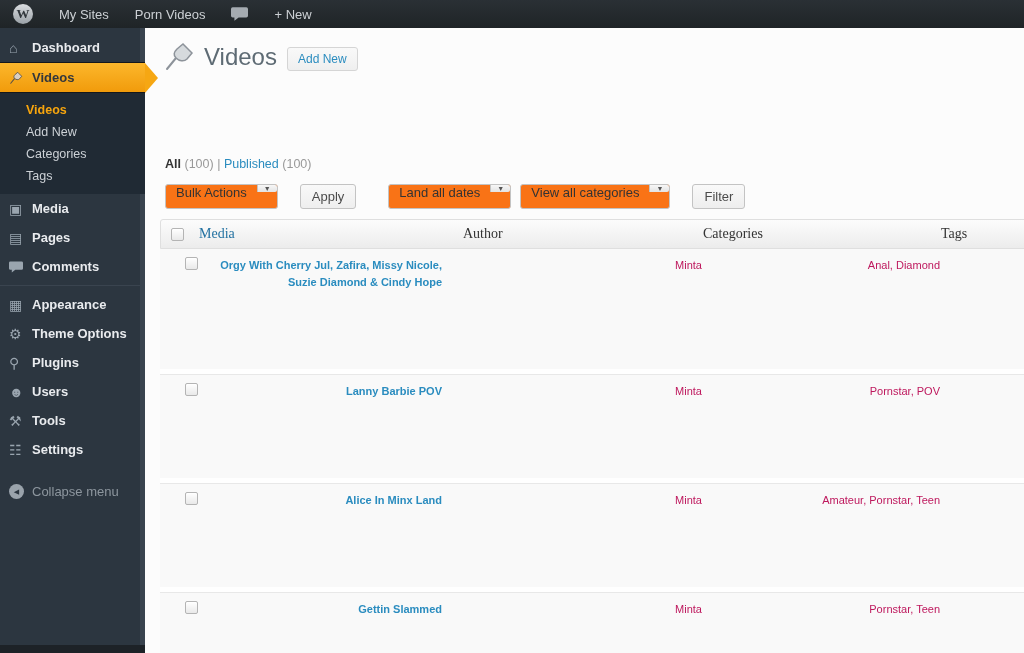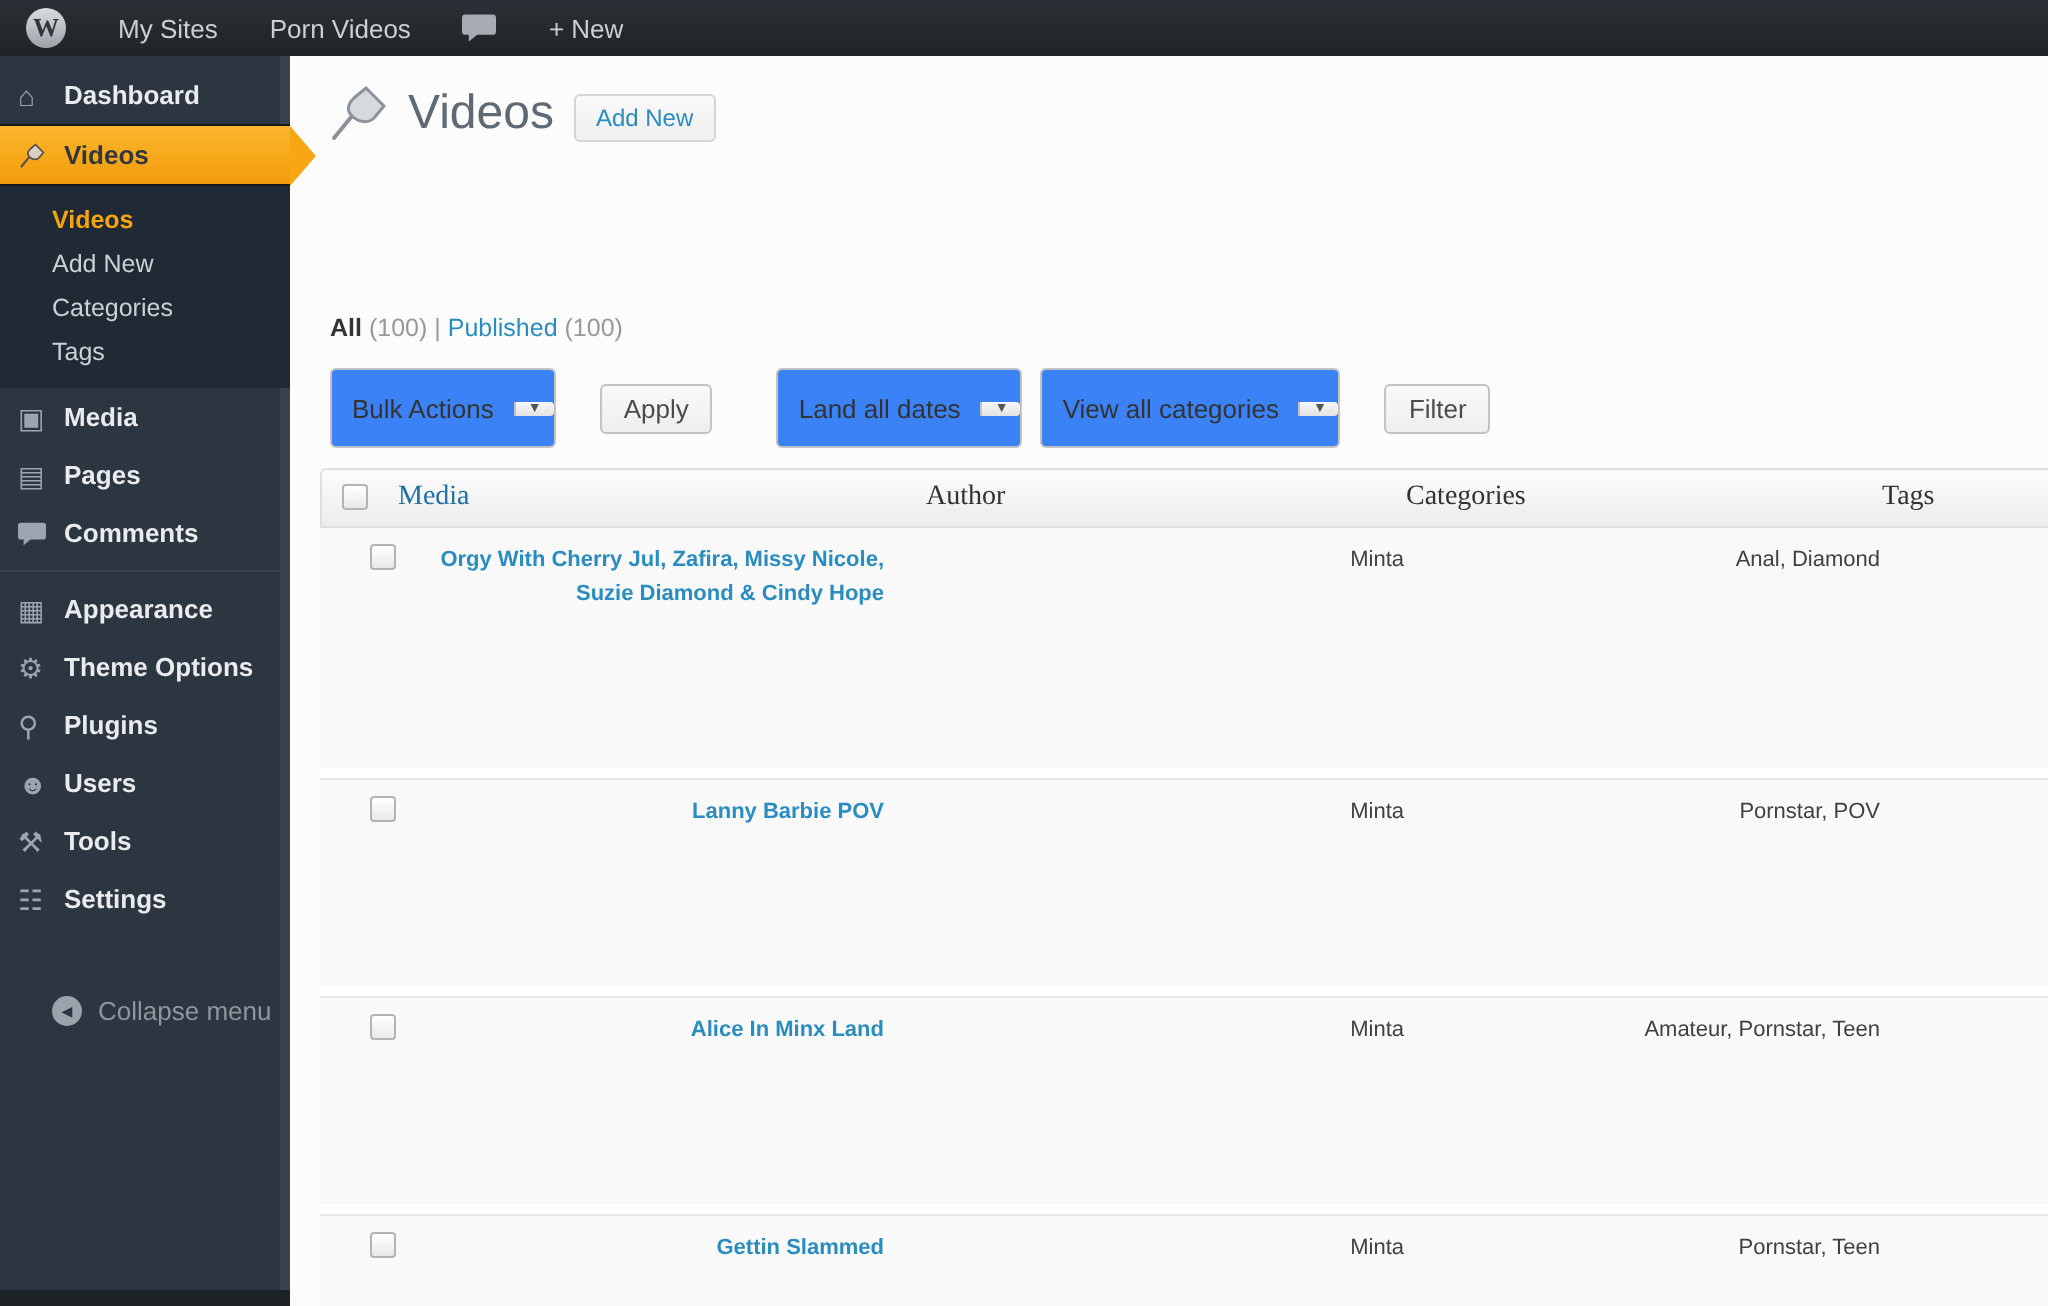--- a/index.html
+++ b/index.html
@@ -54,21 +54,21 @@
   .menu-item.active::after {
     content:""; position:absolute; right:-13px; top:50%; margin-top:-15px;
     border-left:13px solid #f6a713;
     border-top:15px solid transparent; border-bottom:15px solid transparent;
   }
   .submenu { background:#202a34; padding:6px 0 7px; position:relative; z-index:2; }
   .submenu-item { padding:4px 0 4px 26px; font-size:12.5px; color:#ccd1d6; cursor:pointer; }
   .submenu-item.active { color:#f7a50d; font-weight:bold; }
   .menu-sep { height:1px; background:#222a33; border-bottom:1px solid #3a444f; margin:4px 0; }
   .collapse-row {
-    margin-top:34px; display:flex; align-items:flex-end; padding-left:26px;
+    margin-top:20px; display:flex; align-items:flex-end; padding-left:9px;
     color:#8d969e; font-size:13px; cursor:pointer;
   }
   .collapse-circle {
     width:15px; height:15px; border-radius:50%; background:#9aa3ab; color:#2c3640;
     display:flex; align-items:center; justify-content:center; font-size:7px; margin-right:8px;
   }
 
   
   .content { position:absolute; top:28px; left:145px; right:0; bottom:0; background:#fcfcfc; }
   .page-header { display:flex; align-items:center; padding:13px 0 0 18px; height:45px; }
@@ -79,22 +79,22 @@
     background:linear-gradient(#f9f9f9,#efefef);
     border:1px solid #d5d5d5; border-radius:3px; padding:4px 10px; cursor:pointer;
     margin-top:4px;
   }
   .subsubsub { margin:84px 0 0 20px; font-size:12.5px; color:#999; }
   .subsubsub .current { color:#333; font-weight:bold; }
   .subsubsub a { color:#2a8cbf; }
   .subsubsub .count { color:#999; }
   .tablenav { margin:13px 0 0 20px; display:flex; align-items:center; gap:9px; }
   .wp-select {
-    display:inline-flex; align-items:center; border:1px solid #c3c3c3; border-radius:3px;
-    background:#3b82f6; height:40px; font-size:13px; color:#333; cursor:pointer;
+    display:inline-flex; align-items:flex-start; border:1px solid #c3c3c3; border-radius:3px;
+    background:#f97316; height:25px; font-size:13px; color:#333; cursor:pointer;
   }
   .wp-select .sel-txt { padding:0 10px; display:flex; align-items:center; }
   .wp-select .sel-arrow {
     width:20px; border-left:1px solid #c3c3c3;
     background:linear-gradient(#f7f7f7,#e3e3e3);
     display:flex; align-items:center; justify-content:center;
     font-size:7px; color:#555; border-radius:0 2px 2px 0;
   }
   .btn {
     height:25px; padding:0 11px; border:1px solid #c3c3c3; border-radius:3px;
@@ -123,21 +123,21 @@
     box-shadow:inset 0 1px 0 #fff; cursor:pointer;
   }
   .tbody { background:#fff; }
   .vrow {
     display:flex; background:#f9f9f9;
     border-top:1px solid #e8e8e8; margin-top:5px;
   }
   .vrow:first-child { margin-top:0; border-top:none; }
   .vrow .cell { padding-top:8px; padding-bottom:10px; font-size:11px; line-height:17px;text-align:right; }
   .row-title { color:#2a8cbf; font-weight:bold; }
-  .row-link { color:#404040;margin-top:36px; }
+  .row-link { color:#be185d;margin-top:36px; }
   .tag-line { color:#2a8cbf; white-space:nowrap; cursor:pointer; }
 </style>
 </head>
 <body>
 
 <div class="adminbar">
   <div class="ab-item">
     <span class="ab-logo-circle">W</span>
   </div>
   <div class="ab-item">My Sites</div>

